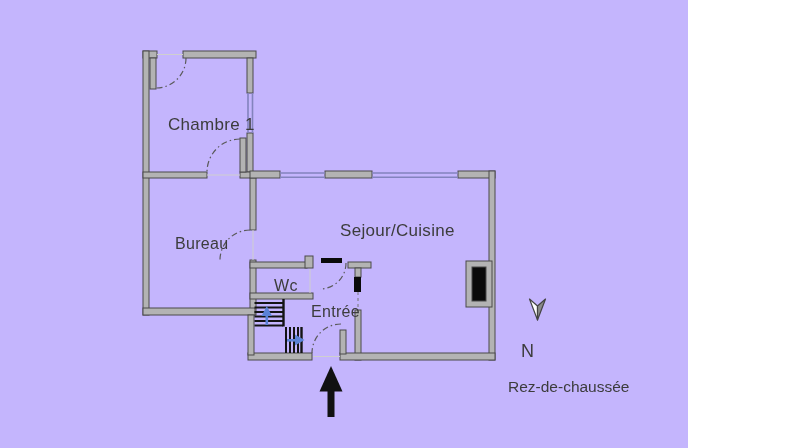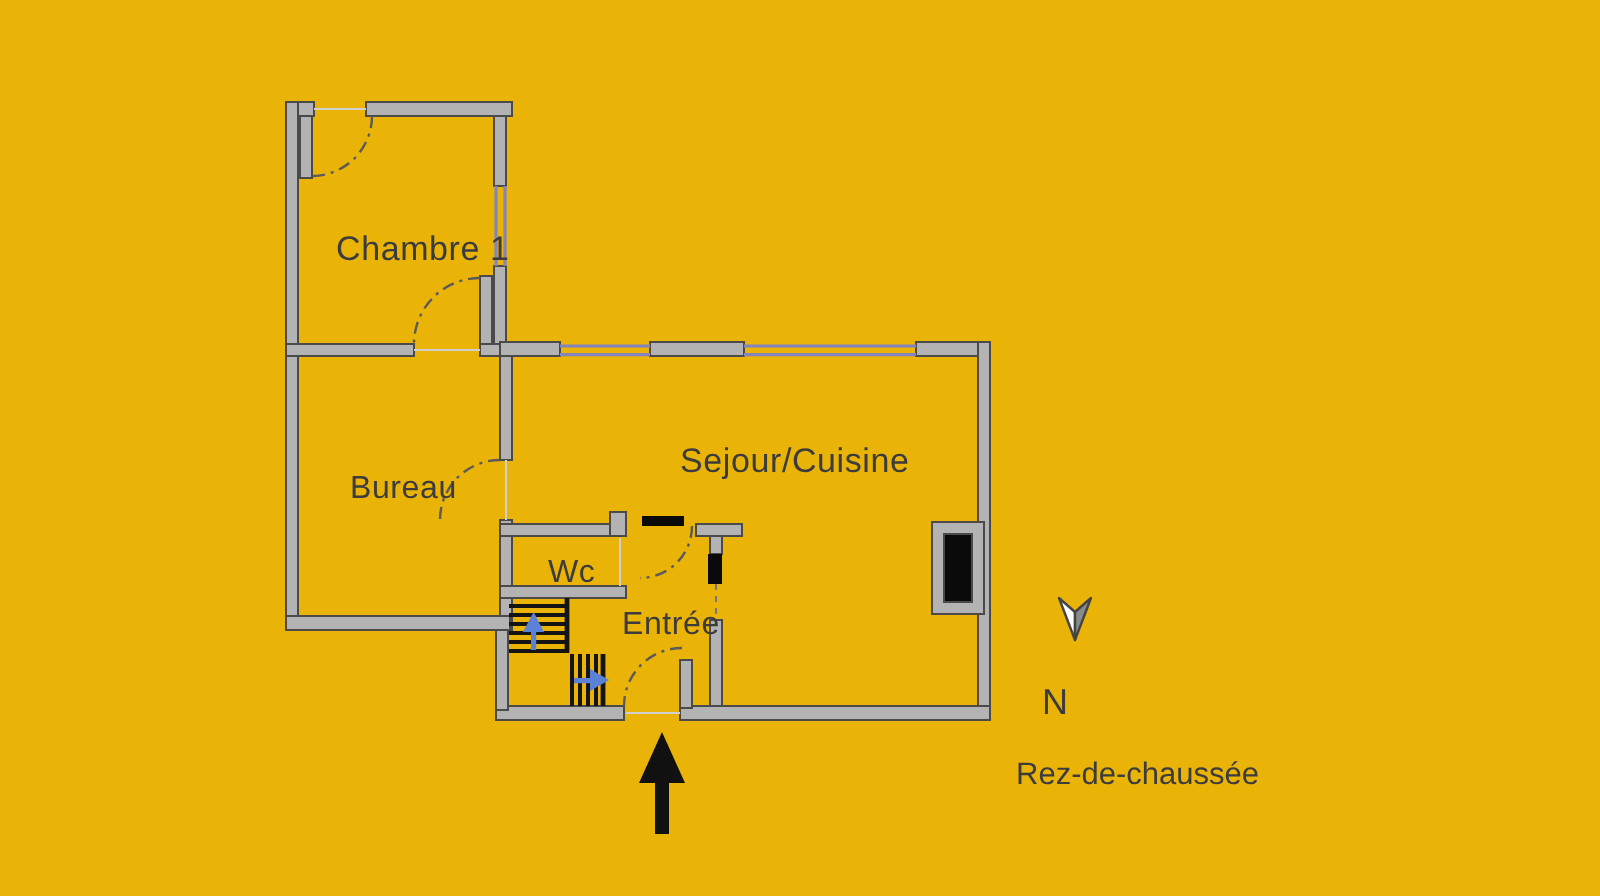--- a/index.html
+++ b/index.html
@@ -1,16 +1,16 @@
 <!DOCTYPE html>
 <html><head>
 <meta charset="utf-8">
 <style>
   html,body{margin:0;padding:0;background:#ffffff;}
-  .canvas{position:relative;width:800px;height:448px;background:#eab308;overflow:hidden;}
+  .canvas{position:relative;width:688px;height:448px;background:#c4b5fd;overflow:hidden;}
   svg{display:block;}
   text{font-family:"Liberation Sans", sans-serif;fill:#3c3c3c;}
   .room-label{font-size:17px;letter-spacing:.3px;}
   .small-label{font-size:16px;letter-spacing:.3px;}
   .north-label{font-size:18px;}
   .floor-label{font-size:15.5px;}
   .arc{fill:none;stroke:#5a5a5a;stroke-width:1.2;stroke-dasharray:6 3 1.5 3;}
   .threshold{stroke:#cfcfcf;stroke-width:1;}
   .tread{stroke:#141414;stroke-width:2;}
   .stairedge{stroke:#141414;stroke-width:2.4;}

